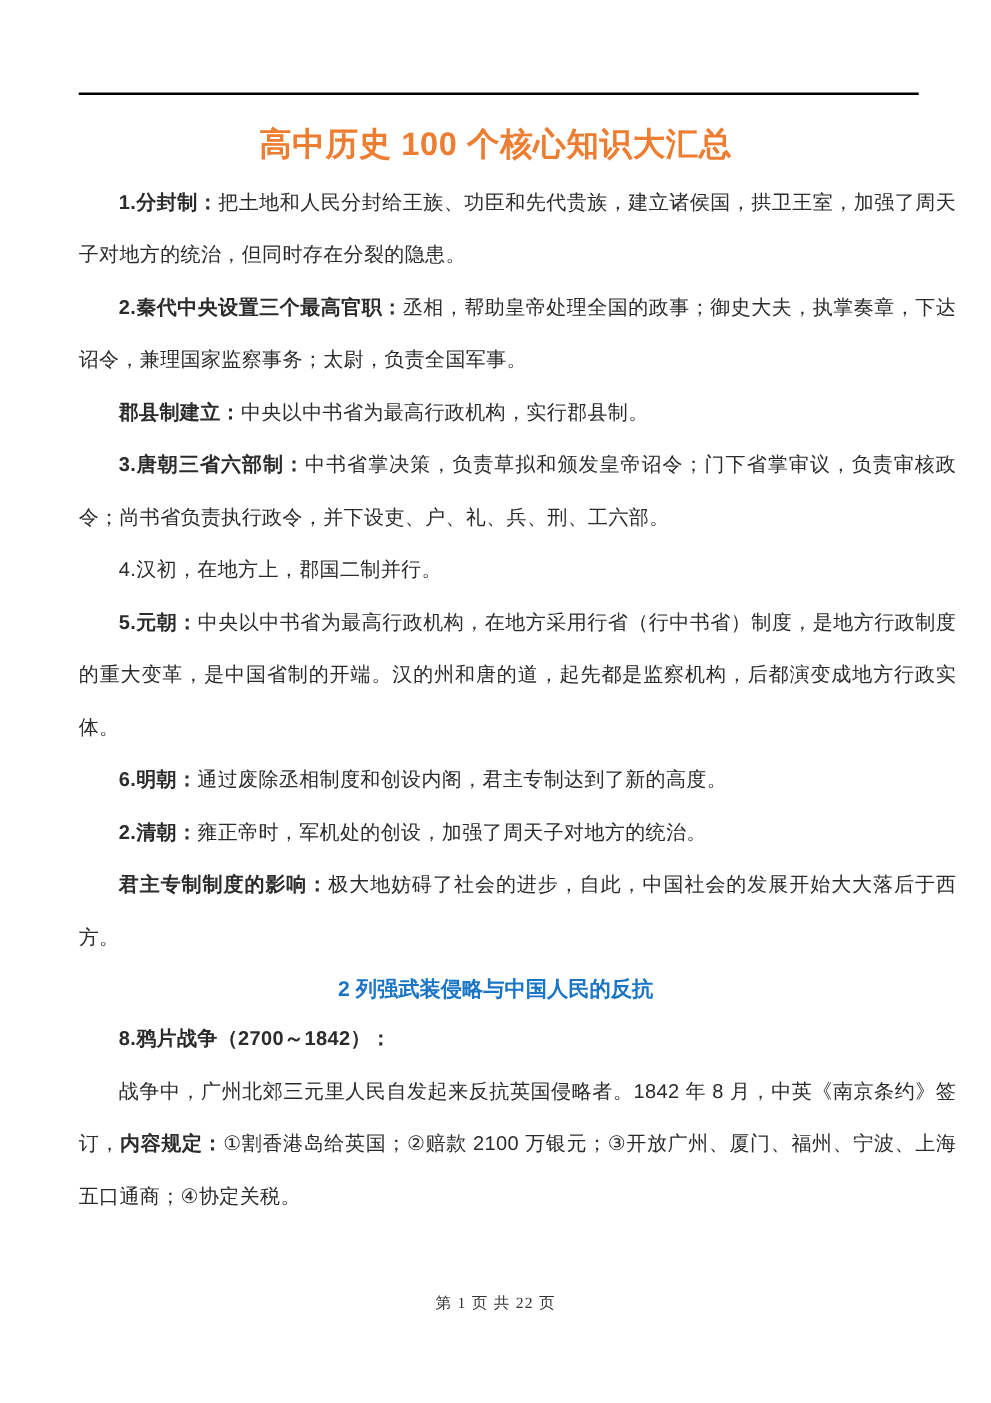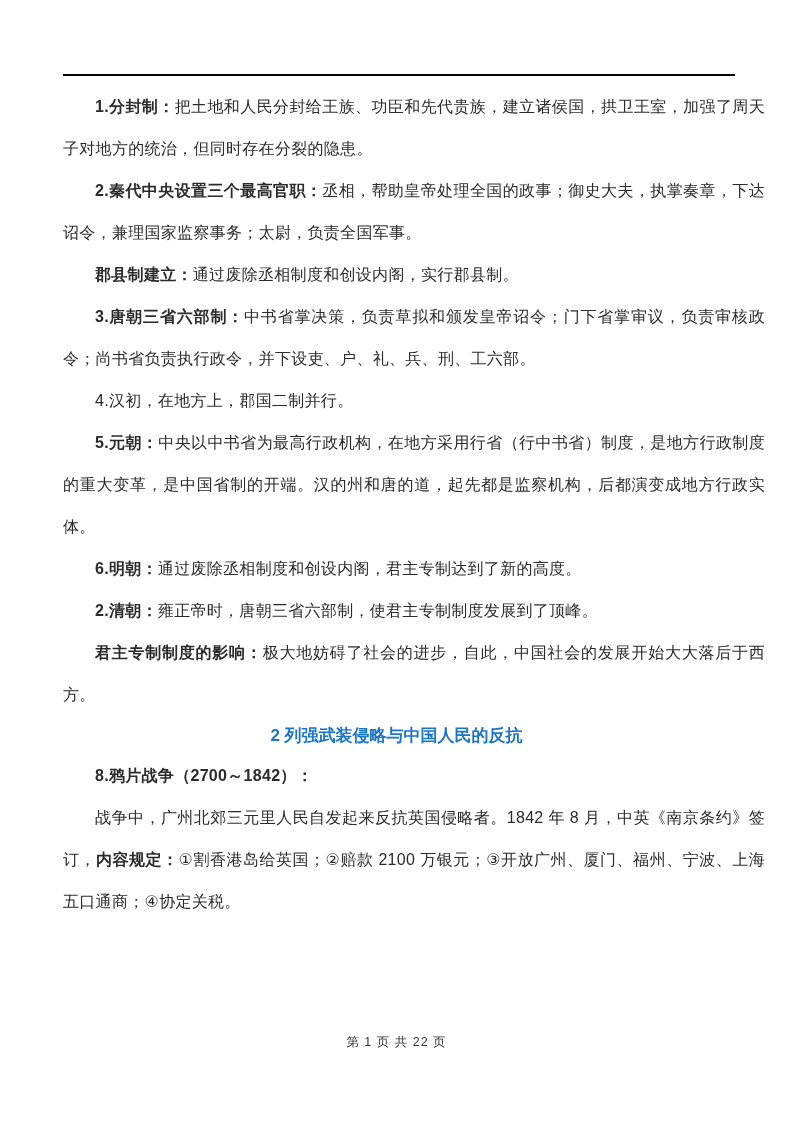--- a/index.html
+++ b/index.html
@@ -58,52 +58,53 @@
   }
   .b {
     font-weight: bold;
   }
   .page-footer {
     position: absolute;
     top: 1034px;
     left: 0;
     width: 100%;
     text-align: center;
-    font-family: Liberation Sans, sans-serif;
+    font-family: Liberation Serif, serif;
     font-size: 12.5px;
     color: #333333;
     letter-spacing: 1px;
   }
 </style>
 </head>
 <body>
 
 <div class="page">
 
   <div class="header-rule"></div>
 
+  <h1 class="doc-title">高中历史 100 个核心知识大汇总</h1>
 
 
   <div class="content">
 
     <p class="para"><span class="b">1.分封制：</span><span>把土地和人民分封给王族、功臣和先代贵族，建立诸侯国，拱卫王室，加强了周天子对地方的统治，但同时存在分裂的隐患。</span></p>
 
     <p class="para"><span class="b">2.秦代中央设置三个最高官职：</span><span>丞相，帮助皇帝处理全国的政事；御史大夫，执掌奏章，下达诏令，兼理国家监察事务；太尉，负责全国军事。</span></p>
 
-    <p class="para"><span class="b">郡县制建立：</span><span>通过废除丞相制度和创设内阁，实行郡县制。</span></p>
+    <p class="para"><span class="b">郡县制建立：</span><span>中央以中书省为最高行政机构，实行郡县制。</span></p>
 
     <p class="para"><span class="b">3.唐朝三省六部制：</span><span>中书省掌决策，负责草拟和颁发皇帝诏令；门下省掌审议，负责审核政令；尚书省负责执行政令，并下设吏、户、礼、兵、刑、工六部。</span></p>
 
     <p class="para"><span>4.汉初，在地方上，郡国二制并行。</span></p>
 
     <p class="para"><span class="b">5.元朝：</span><span>中央以中书省为最高行政机构，在地方采用行省（行中书省）制度，是地方行政制度的重大变革，是中国省制的开端。汉的州和唐的道，起先都是监察机构，后都演变成地方行政实体。</span></p>
 
     <p class="para"><span class="b">6.明朝：</span><span>通过废除丞相制度和创设内阁，君主专制达到了新的高度。</span></p>
 
-    <p class="para"><span class="b">2.清朝：</span><span>雍正帝时，唐朝三省六部制，使君主专制制度发展到了顶峰。</span></p>
+    <p class="para"><span class="b">2.清朝：</span><span>雍正帝时，军机处的创设，加强了周天子对地方的统治。</span></p>
 
     <p class="para"><span class="b">君主专制制度的影响：</span><span>极大地妨碍了社会的进步，自此，中国社会的发展开始大大落后于西方。</span></p>
 
   </div>
 
   <h2 class="section-heading second">2 列强武装侵略与中国人民的反抗</h2>
 
   <div class="content" style="padding-top:0;">
 
     <p class="para"><span class="b">8.鸦片战争（2700～1842）：</span></p>

